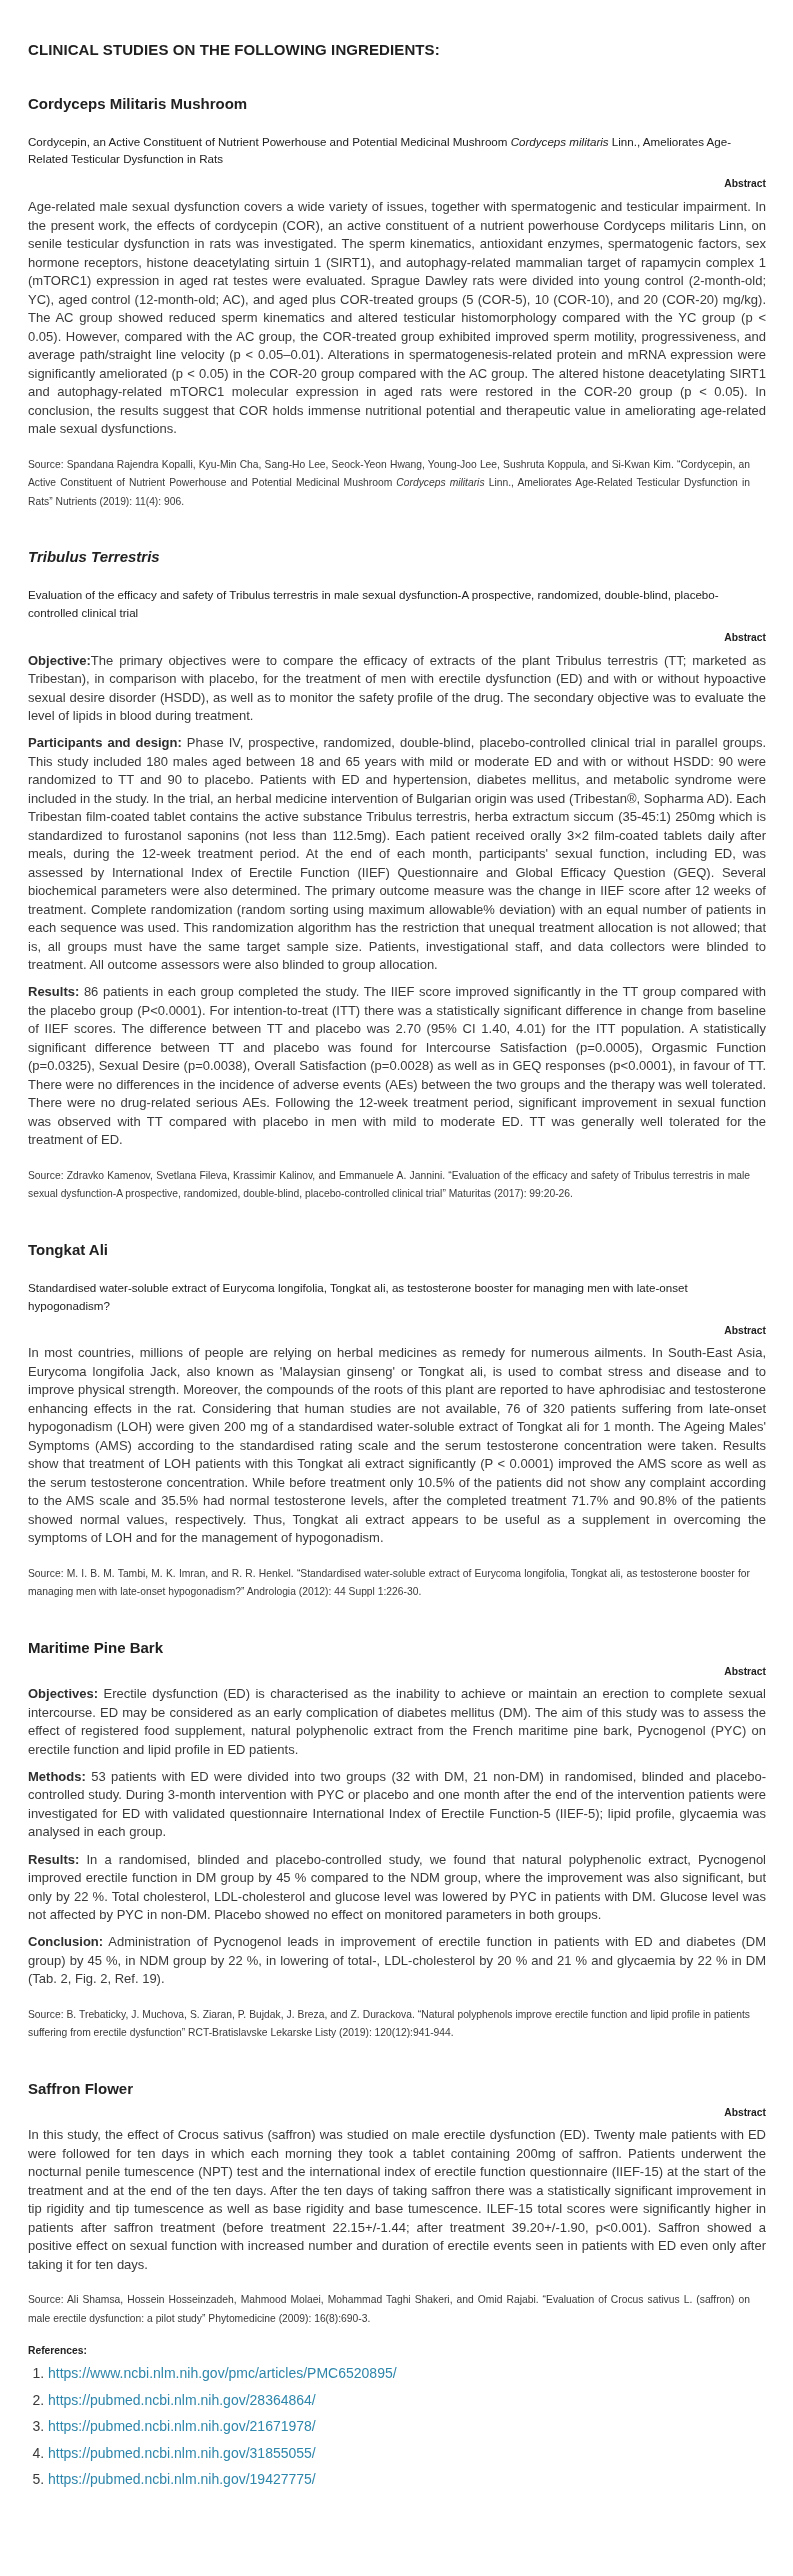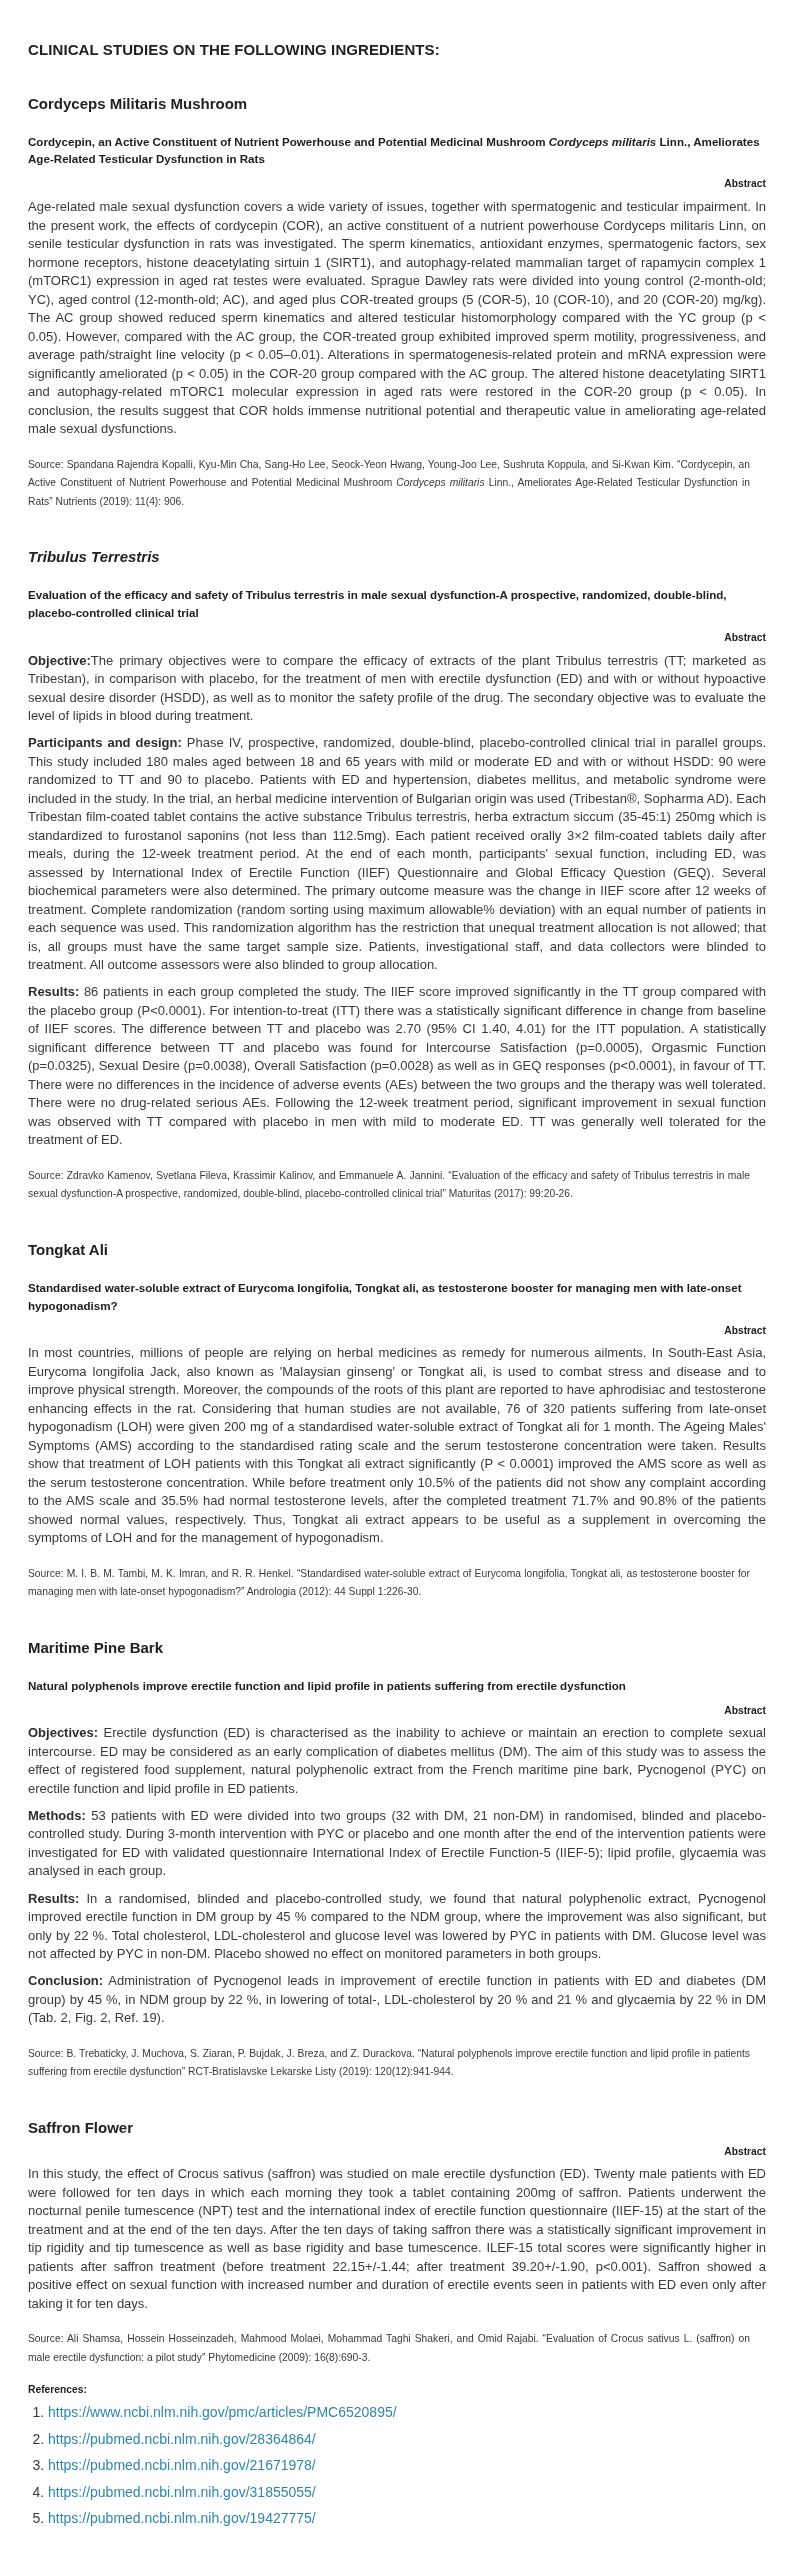--- a/index.html
+++ b/index.html
@@ -9,21 +9,21 @@
   h1.page-title {
     font-size: 15px; font-weight: bold; color: #212121;
     letter-spacing: 0.1px; margin: 22px 0 0 0;
   }
   h2.section-heading {
     font-size: 15px; font-weight: bold; color: #212121;
     margin: 37px 0 0 0;
   }
   h2.section-heading.em { font-style: italic; }
   h3.study-title {
-    font-size: 11.6px; font-weight: bold; color: #212121;
+    font-size: 11.6px; font-weight: normal; color: #212121;
     line-height: 1.55; margin: 21px 0 0 0;
   }
   h4.abstract-label {
     font-size: 10.3px; font-weight: bold; color: #212121;
     margin: 10px 0 0 0;
     text-align: right;
   }
   p.body-par {
     font-size: 13px; line-height: 18.5px; text-align: justify;
     margin: 8.6px 0 0 0;
@@ -74,21 +74,20 @@
   <section>
     <h2 class="section-heading">Tongkat Ali</h2>
     <h3 class="study-title">Standardised water-soluble extract of Eurycoma longifolia, Tongkat ali, as testosterone booster for managing men with late-onset hypogonadism?</h3>
     <h4 class="abstract-label">Abstract</h4>
     <p class="body-par">In most countries, millions of people are relying on herbal medicines as remedy for numerous ailments. In South-East Asia, Eurycoma longifolia Jack, also known as 'Malaysian ginseng' or Tongkat ali, is used to combat stress and disease and to improve physical strength. Moreover, the compounds of the roots of this plant are reported to have aphrodisiac and testosterone enhancing effects in the rat. Considering that human studies are not available, 76 of 320 patients suffering from late-onset hypogonadism (LOH) were given 200 mg of a standardised water-soluble extract of Tongkat ali for 1 month. The Ageing Males' Symptoms (AMS) according to the standardised rating scale and the serum testosterone concentration were taken. Results show that treatment of LOH patients with this Tongkat ali extract significantly (P &lt; 0.0001) improved the AMS score as well as the serum testosterone concentration. While before treatment only 10.5% of the patients did not show any complaint according to the AMS scale and 35.5% had normal testosterone levels, after the completed treatment 71.7% and 90.8% of the patients showed normal values, respectively. Thus, Tongkat ali extract appears to be useful as a supplement in overcoming the symptoms of LOH and for the management of hypogonadism.</p>
     <p class="source-par">Source: M. I. B. M. Tambi, M. K. Imran, and R. R. Henkel. “Standardised water-soluble extract of Eurycoma longifolia, Tongkat ali, as testosterone booster for managing men with late-onset hypogonadism?” Andrologia (2012): 44 Suppl 1:226-30.</p>
   </section>
 
   <section>
     <h2 class="section-heading">Maritime Pine Bark</h2>
-    <h3 class="study-title">Natural polyphenols improve erectile function and lipid profile in patients suffering from erectile dysfunction</h3>
     <h4 class="abstract-label">Abstract</h4>
     <p class="body-par"><strong>Objectives:</strong><span> Erectile dysfunction (ED) is characterised as the inability to achieve or maintain an erection to complete sexual intercourse. ED may be considered as an early complication of diabetes mellitus (DM). The aim of this study was to assess the effect of registered food supplement, natural polyphenolic extract from the French maritime pine bark, Pycnogenol (PYC) on erectile function and lipid profile in ED patients.</span></p>
     <p class="body-par"><strong>Methods:</strong><span> 53 patients with ED were divided into two groups (32 with DM, 21 non-DM) in randomised, blinded and placebo-controlled study. During 3-month intervention with PYC or placebo and one month after the end of the intervention patients were investigated for ED with validated questionnaire International Index of Erectile Function-5 (IIEF-5); lipid profile, glycaemia was analysed in each group.</span></p>
     <p class="body-par"><strong>Results:</strong><span> In a randomised, blinded and placebo-controlled study, we found that natural polyphenolic extract, Pycnogenol improved erectile function in DM group by 45 % compared to the NDM group, where the improvement was also significant, but only by 22 %. Total cholesterol, LDL-cholesterol and glucose level was lowered by PYC in patients with DM. Glucose level was not affected by PYC in non-DM. Placebo showed no effect on monitored parameters in both groups.</span></p>
     <p class="body-par"><strong>Conclusion:</strong><span> Administration of Pycnogenol leads in improvement of erectile function in patients with ED and diabetes (DM group) by 45 %, in NDM group by 22 %, in lowering of total-, LDL-cholesterol by 20 % and 21 % and glycaemia by 22 % in DM (Tab. 2, Fig. 2, Ref. 19).</span></p>
     <p class="source-par">Source: B. Trebaticky, J. Muchova, S. Ziaran, P. Bujdak, J. Breza, and Z. Durackova. “Natural polyphenols improve erectile function and lipid profile in patients suffering from erectile dysfunction” RCT-Bratislavske Lekarske Listy (2019): 120(12):941-944.</p>
   </section>
 
   <section>
     <h2 class="section-heading">Saffron Flower</h2>

